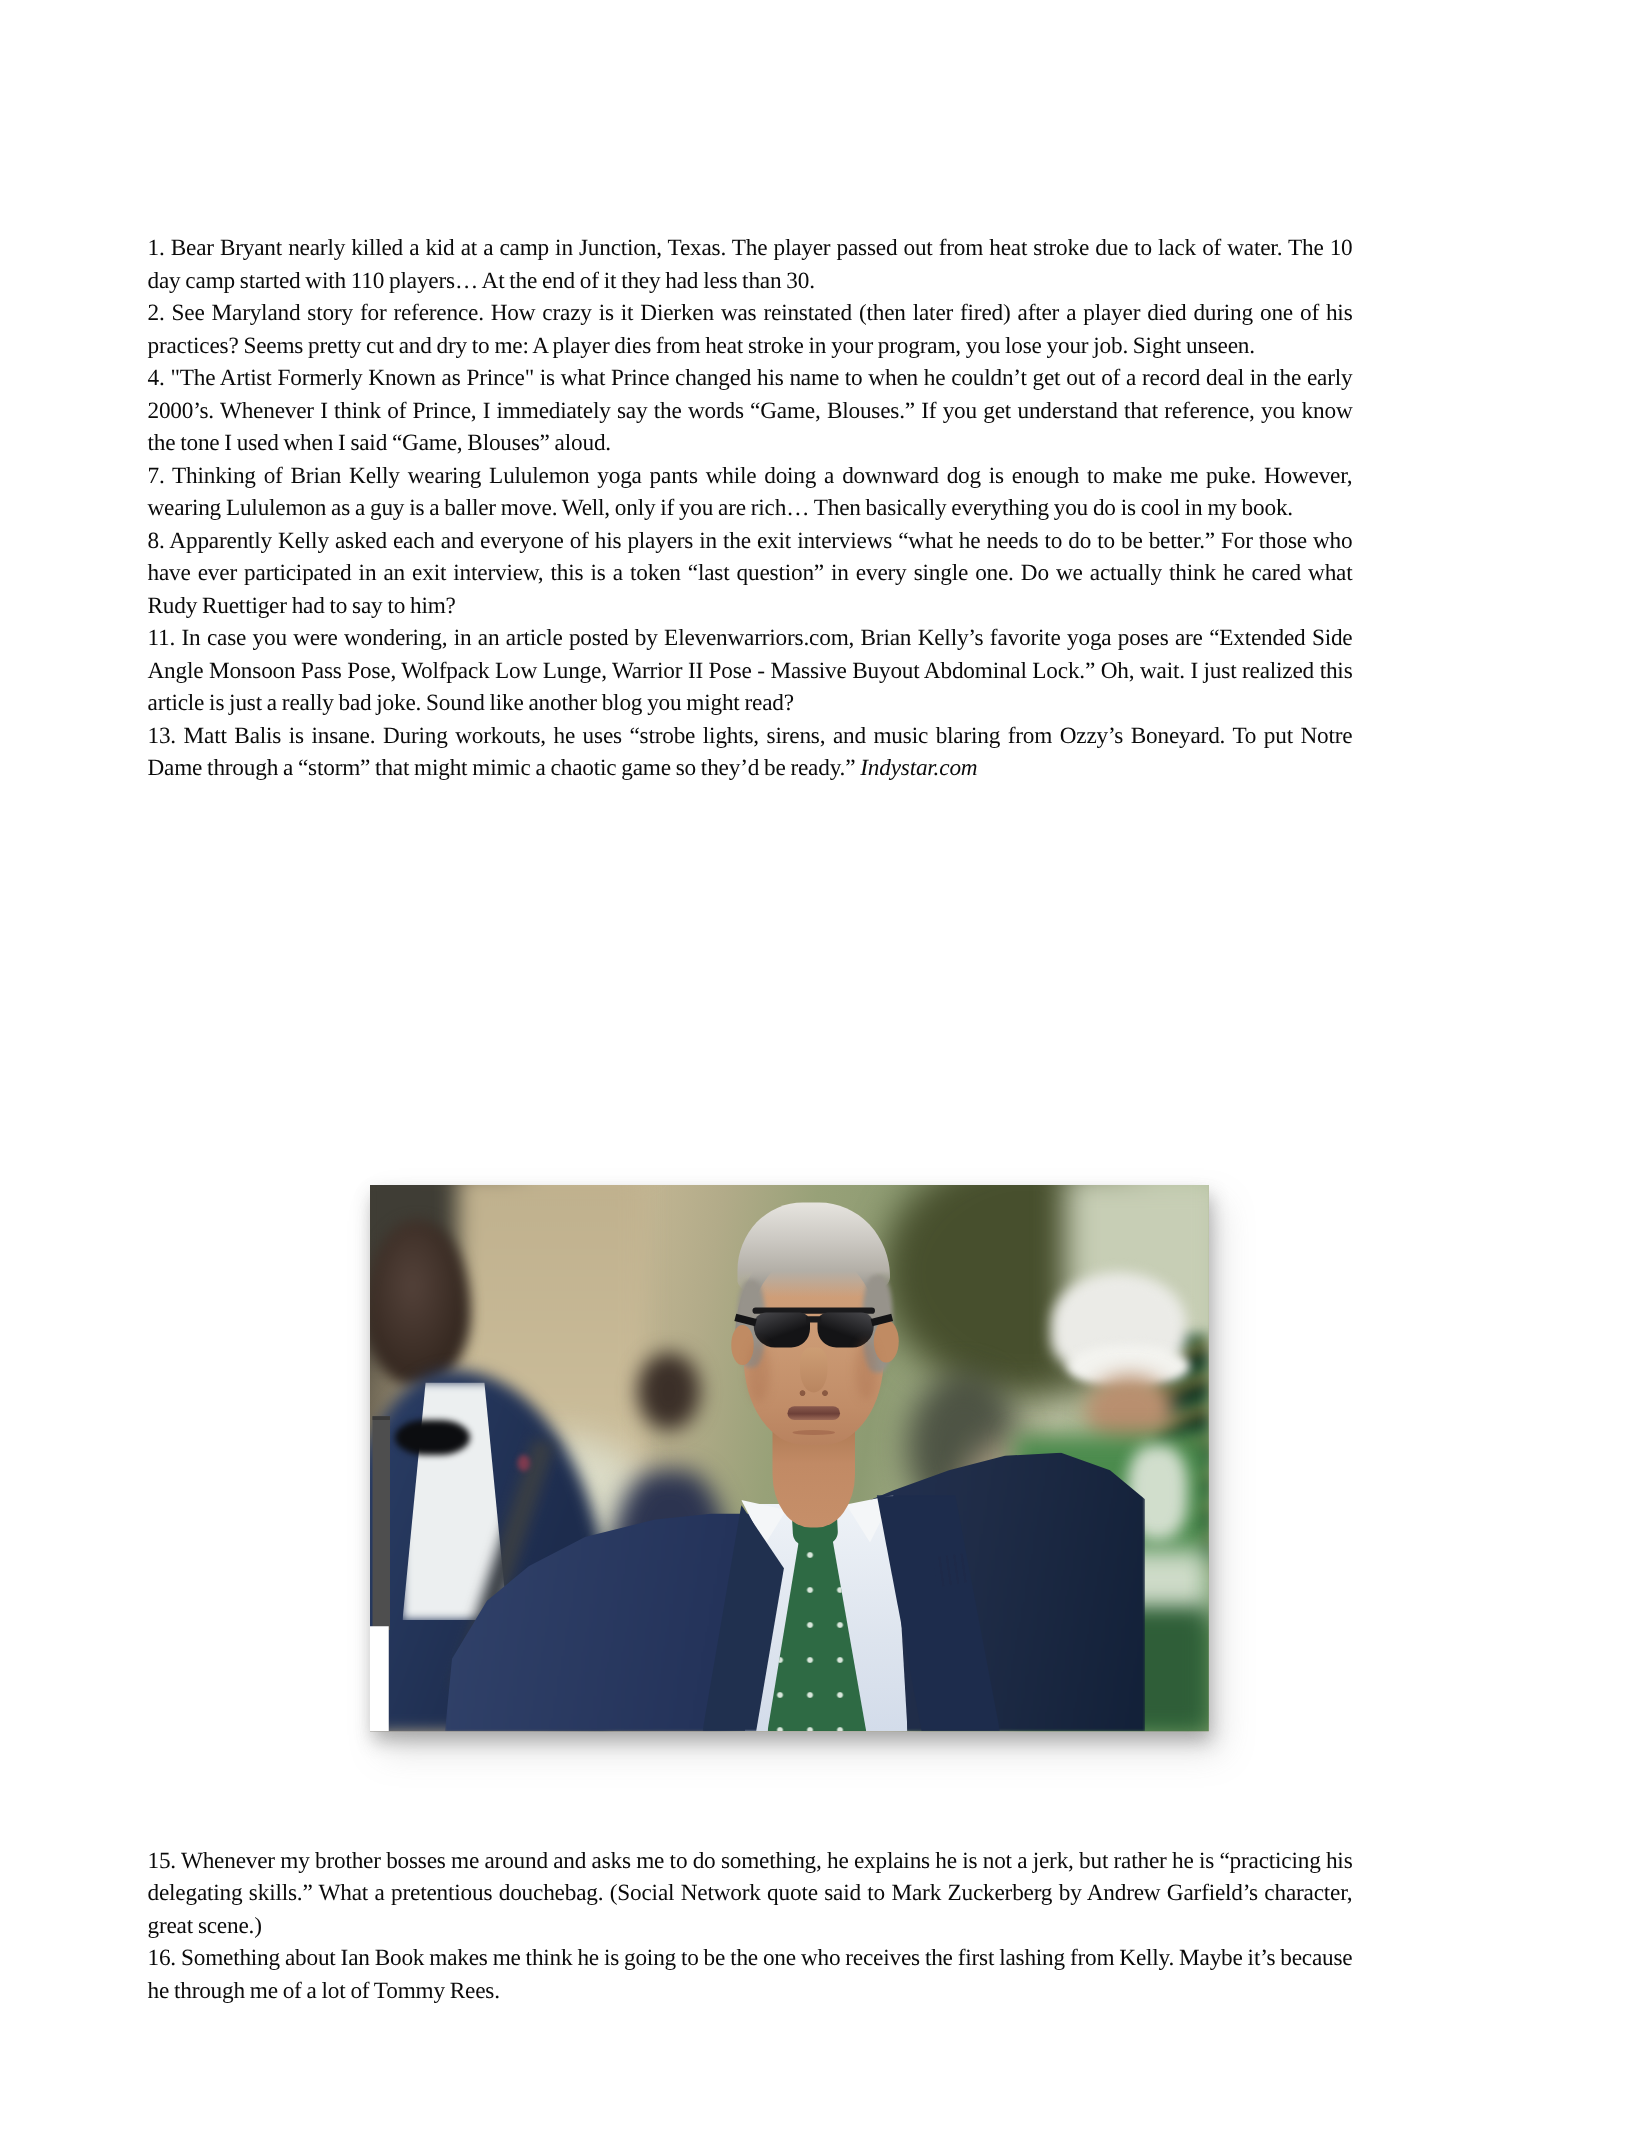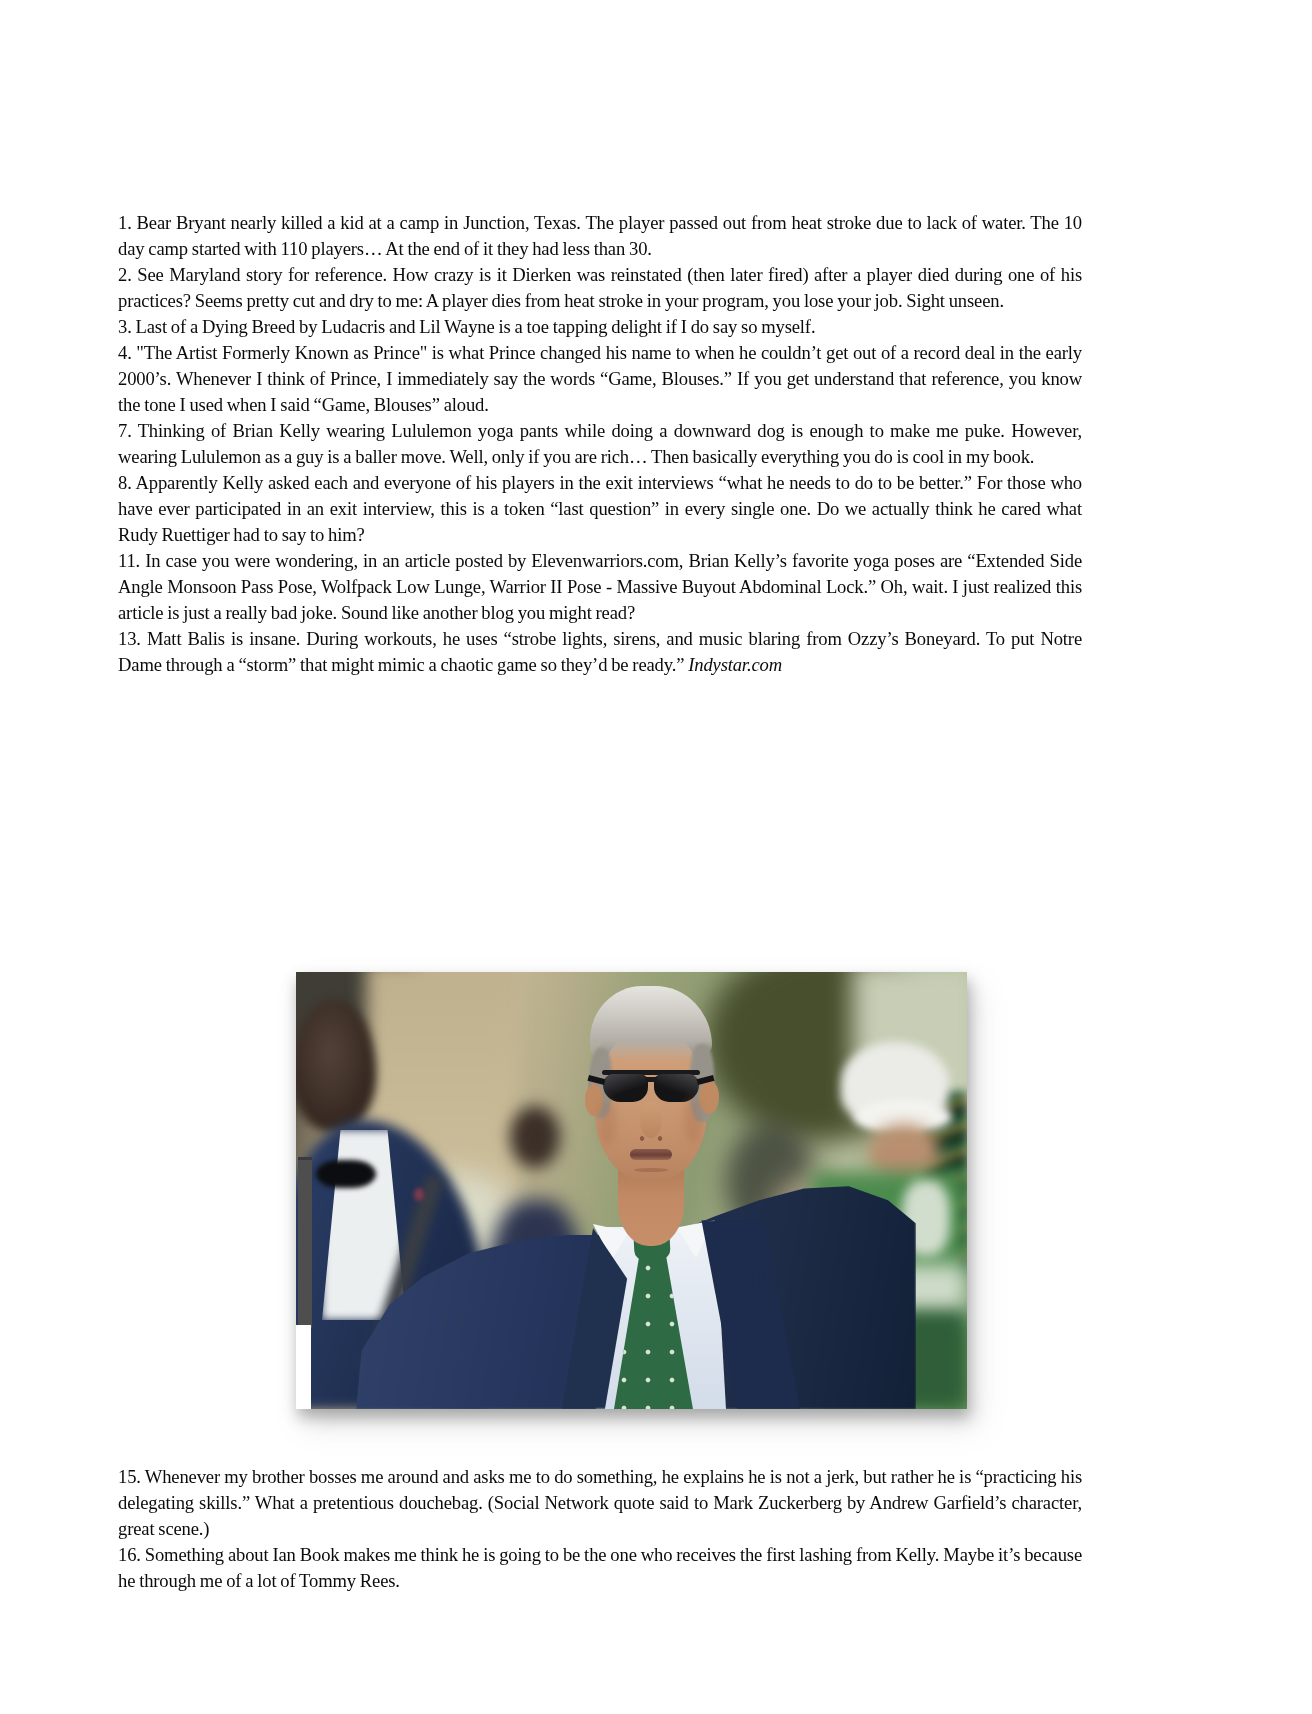--- a/index.html
+++ b/index.html
@@ -3,26 +3,26 @@
 <meta charset="utf-8">
 <style>
   :root{
     --suit:#1f2c47; --suit-hi:#31426a; --tie:#2e6a44; --skin:#cb9a74; --hair:#b3afa7;
     --pin-gold:#c9b158; --cap:#ebebe7; --background-tan:#c0b190; --foliage:#474f2d;
     --fan-green:#4b8b4d; --side-bar:#4e4e4e; --text-color:#0b0b0b;
   }
   html,body{margin:0;padding:0;}
   body{width:1312px;height:1714px;background:#ffffff;position:relative;overflow:hidden;
        font-family:"Liberation Serif", serif;}
-  .page{position:absolute;inset:0;margin-top:24px;}
+  .page{position:absolute;inset:0;}
   .text-block{position:absolute;left:118px;width:964px;color:var(--text-color);
     font-size:18.6px;line-height:26px;letter-spacing:-0.15px;word-spacing:-0.6px;
     text-align:justify;}
   #notes-before{top:186px;}
-  #notes-after{top:1440px;font-family:Liberation Serif, serif;}
+  #notes-after{top:1476px;font-family:Liberation Serif, serif;}
   .note{margin:0;padding:0;}
   .note i{}
 
   
   .photo-frame{position:absolute;left:296px;top:948px;width:671px;height:437px;margin:0;
     overflow:hidden;background:var(--background-tan);
     box-shadow:2px 8px 14px rgba(90,90,90,.45), 10px 16px 26px rgba(140,140,140,.25);}
   .photo-frame *{position:absolute;}
 
   .ph-base{inset:0;background:linear-gradient(100deg,#4a463c 0%,#7a715d 5%,#c0b190 13%,
@@ -131,21 +131,20 @@
   .ph-white-notch{left:0;top:353px;width:15px;height:84px;background:#ffffff;z-index:60;}
 </style>
 </head>
 <body>
 
 <div class="page">
 
   <section id="notes-before" class="text-block">
       <p class="note"><span>1. </span><span>Bear Bryant nearly killed a kid at a camp in Junction, Texas. The player passed out from heat stroke due to lack of water. The 10 day camp started with 110 players… At the end of it they had less than 30.</span></p>
       <p class="note"><span>2. </span><span>See Maryland story for reference. How crazy is it Dierken was reinstated (then later fired) after a player died during one of his practices? Seems pretty cut and dry to me: A player dies from heat stroke in your program, you lose your job. Sight unseen.</span></p>
-      <p class="note"><span>3. </span><span>Last of a Dying Breed by Ludacris and Lil Wayne is a toe tapping delight if I do say so myself.</span></p>
       <p class="note"><span>4. </span><span>"The Artist Formerly Known as Prince" is what Prince changed his name to when he couldn’t get out of a record deal in the early 2000’s. Whenever I think of Prince, I immediately say the words “Game, Blouses.” If you get understand that reference, you know the tone I used when I said “Game, Blouses” aloud.</span></p>
       <p class="note"><span>7. </span><span>Thinking of Brian Kelly wearing Lululemon yoga pants while doing a downward dog is enough to make me puke. However, wearing Lululemon as a guy is a baller move. Well, only if you are rich… Then basically everything you do is cool in my book.</span></p>
       <p class="note"><span>8. </span><span>Apparently Kelly asked each and everyone of his players in the exit interviews “what he needs to do to be better.” For those who have ever participated in an exit interview, this is a token “last question” in every single one. Do we actually think he cared what Rudy Ruettiger had to say to him?</span></p>
       <p class="note"><span>11. </span><span>In case you were wondering, in an article posted by Elevenwarriors.com, Brian Kelly’s favorite yoga poses are “Extended Side Angle Monsoon Pass Pose, Wolfpack Low Lunge, Warrior II Pose - Massive Buyout Abdominal Lock.” Oh, wait. I just realized this article is just a really bad joke. Sound like another blog you might read?</span></p>
       <p class="note"><span>13. </span><span>Matt Balis is insane. During workouts, he uses “strobe lights, sirens, and music blaring from Ozzy’s Boneyard. To put Notre Dame through a “storm” that might mimic a chaotic game so they’d be ready.”</span> <i>Indystar.com</i></p>
     </section>
 
   <figure class="photo-frame">
     <div class="ph-base"></div>
     <div class="ph-darktl"></div>

